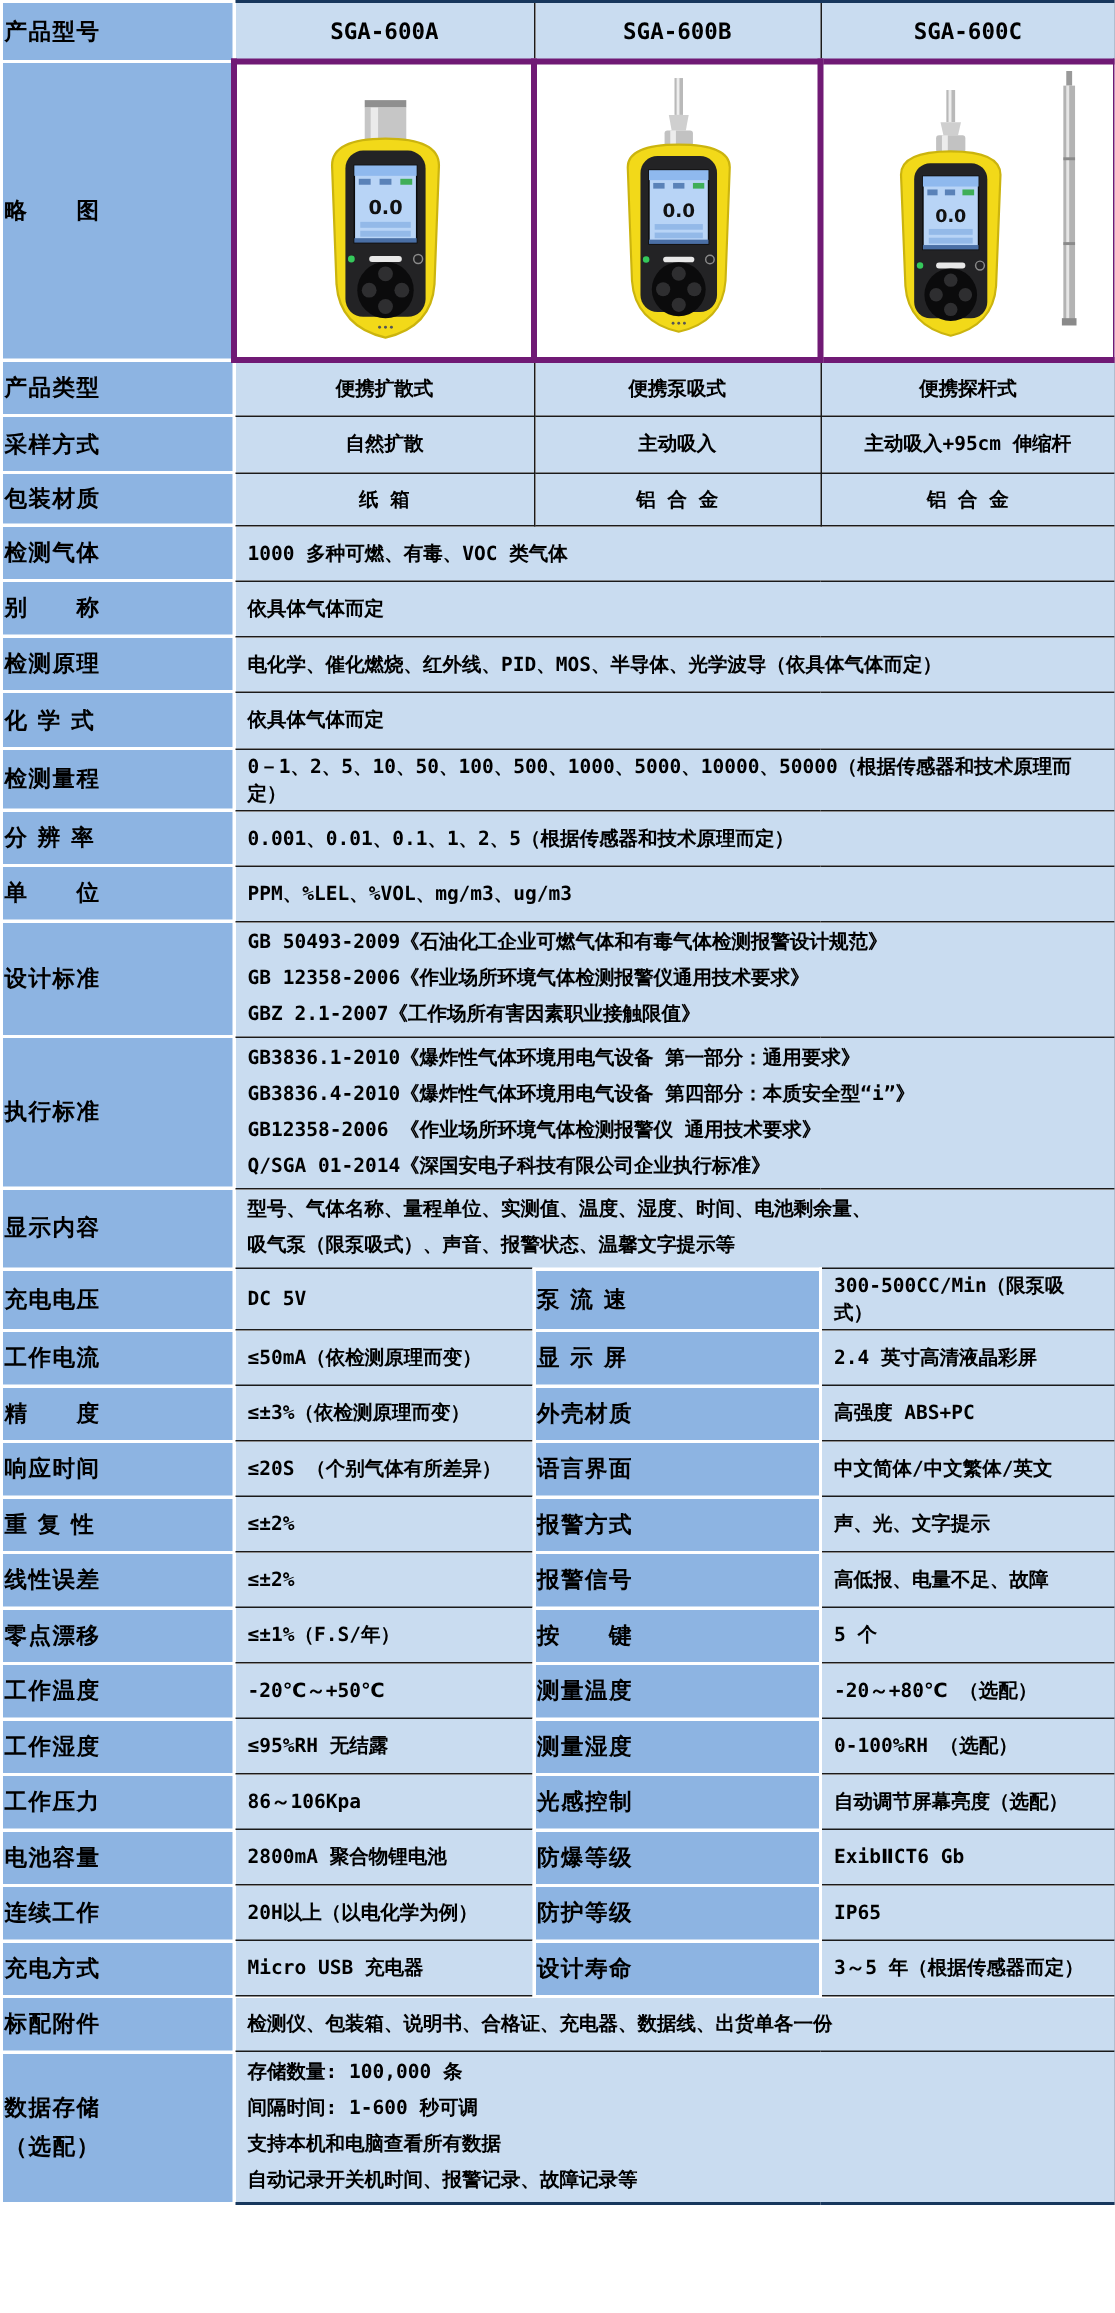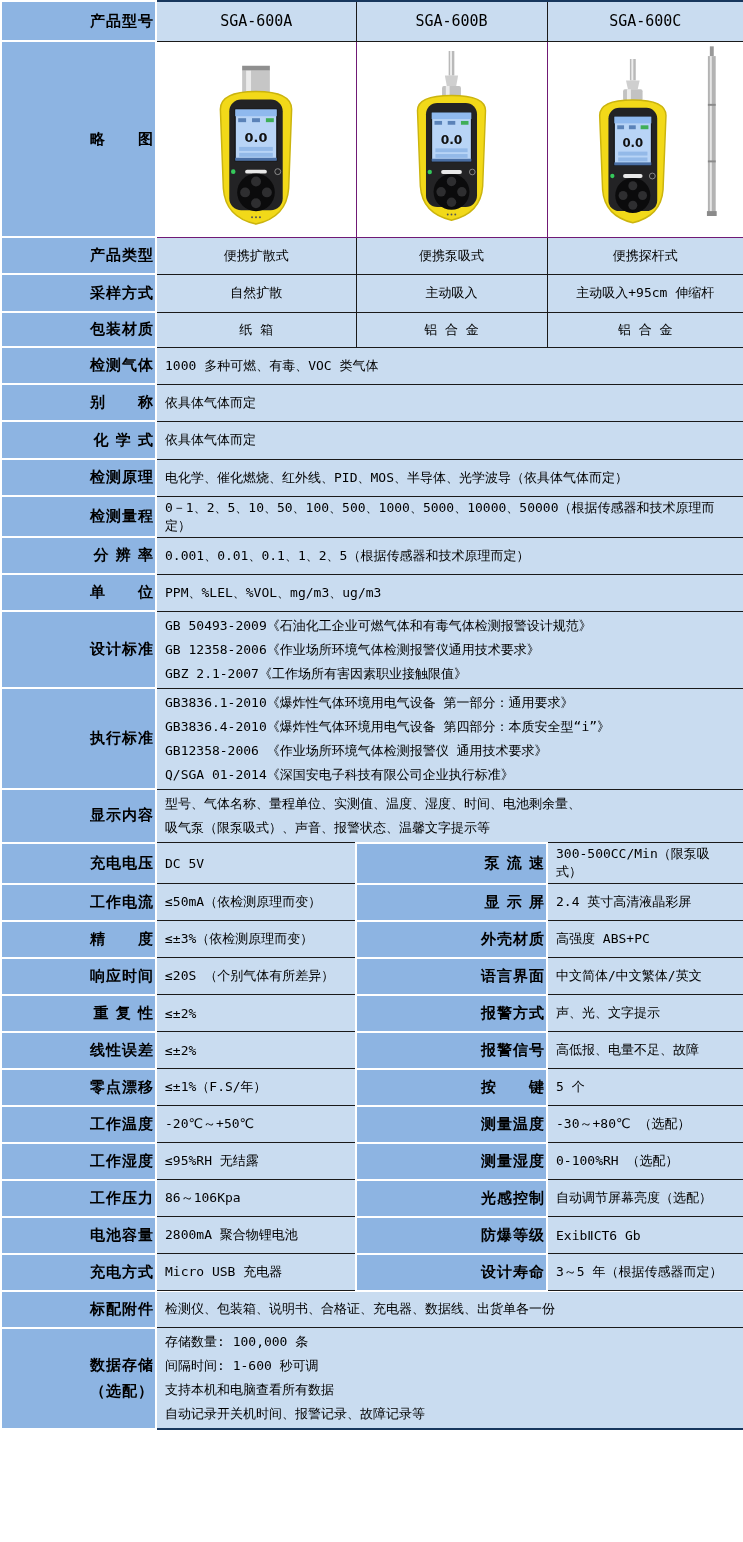--- a/index.html
+++ b/index.html
@@ -1,26 +1,26 @@
 <!DOCTYPE html>
 <html><head>
 <meta charset="utf-8">
 <style>
   html,body{margin:0;padding:0;background:#fff;}
   body{width:743px;font-family:"DejaVu Sans","Liberation Sans",sans-serif;color:#000;}
   table.spec{border-collapse:collapse;width:743px;table-layout:fixed;border:2px solid #17375d;}
   td{box-sizing:border-box;vertical-align:middle;overflow:hidden;}
   
   td.lbl{background:#8db4e2;border:2px solid #ffffff;font-weight:bold;font-size:15px;
-         text-align:right;letter-spacing:1px;}
+         text-align:left;letter-spacing:1px;}
   
   td.val{background:#c9dcf0;border:1px solid #1a1a1a;font-size:13px;
-         font-family:"DejaVu Sans Mono","DejaVu Sans",sans-serif;padding:2px 8px;}
+         font-family:"DejaVu Sans Mono","DejaVu Sans",sans-serif;padding:2px 8px;font-weight:bold;}
   td.center{text-align:center;padding:2px 3px;}
-  td.img{background:#ffffff;border:1px solid #701a75;text-align:center;padding:0;}
+  td.img{background:#ffffff;border:4px solid #701a75;text-align:center;padding:0;}
   td.pre{white-space:pre-line;line-height:24px;}
   td.mono{font-family:"DejaVu Sans Mono","Liberation Mono",monospace;font-size:14px;}
   tr.hdr td.val{font-size:15px;}
   svg text{font-family:"DejaVu Sans",sans-serif;}
 </style>
 </head>
 <body>
 
 <table class="spec">
 <colgroup>
@@ -160,27 +160,27 @@
 </tr>
 
 <tr style="height:37px">
   <td class="lbl">检测气体</td>
   <td class="val" colspan="3">1000 多种可燃、有毒、VOC 类气体</td>
 </tr>
 <tr style="height:37px">
   <td class="lbl">别　　称</td>
   <td class="val" colspan="3">依具体气体而定</td>
 </tr>
+<tr style="height:37px">
+  <td class="lbl">检测原理</td>
+  <td class="val" colspan="3">电化学、催化燃烧、红外线、PID、MOS、半导体、光学波导（依具体气体而定）</td>
+</tr>
 <tr style="height:38px">
   <td class="lbl">化 学 式</td>
   <td class="val" colspan="3">依具体气体而定</td>
-</tr>
-<tr style="height:37px">
-  <td class="lbl">检测原理</td>
-  <td class="val" colspan="3">电化学、催化燃烧、红外线、PID、MOS、半导体、光学波导（依具体气体而定）</td>
 </tr>
 <tr style="height:37px">
   <td class="lbl">检测量程</td>
   <td class="val" colspan="3">0－1、2、5、10、50、100、500、1000、5000、10000、50000（根据传感器和技术原理而定）</td>
 </tr>
 <tr style="height:37px">
   <td class="lbl">分 辨 率</td>
   <td class="val" colspan="3">0.001、0.01、0.1、1、2、5（根据传感器和技术原理而定）</td>
 </tr>
 <tr style="height:37px">
@@ -245,39 +245,45 @@
 <tr style="height:37px">
   <td class="lbl">零点漂移</td>
   <td class="val">≤±1%（F.S/年）</td>
   <td class="lbl">按　　键</td>
   <td class="val">5 个</td>
 </tr>
 <tr style="height:37px">
   <td class="lbl">工作温度</td>
   <td class="val">-20℃～+50℃</td>
   <td class="lbl">测量温度</td>
-  <td class="val">-30～+80℃ （选配）</td>
+  <td class="val">-20～+80℃ （选配）</td>
 </tr>
 <tr style="height:37px">
   <td class="lbl">工作湿度</td>
   <td class="val">≤95%RH 无结露</td>
   <td class="lbl">测量湿度</td>
   <td class="val">0-100%RH （选配）</td>
 </tr>
 <tr style="height:37px">
   <td class="lbl">工作压力</td>
   <td class="val">86～106Kpa</td>
   <td class="lbl">光感控制</td>
   <td class="val">自动调节屏幕亮度（选配）</td>
 </tr>
 <tr style="height:37px">
   <td class="lbl">电池容量</td>
   <td class="val">2800mA 聚合物锂电池</td>
   <td class="lbl">防爆等级</td>
   <td class="val">ExibⅡCT6 Gb</td>
+</tr>
+<tr style="height:37px">
+  <td class="lbl">连续工作</td>
+  <td class="val">20H以上（以电化学为例）</td>
+  <td class="lbl">防护等级</td>
+  <td class="val">IP65</td>
 </tr>
 <tr style="height:37px">
   <td class="lbl">充电方式</td>
   <td class="val">Micro USB 充电器</td>
   <td class="lbl">设计寿命</td>
   <td class="val">3～5 年（根据传感器而定）</td>
 </tr>
 
 <tr style="height:37px">
   <td class="lbl">标配附件</td>

